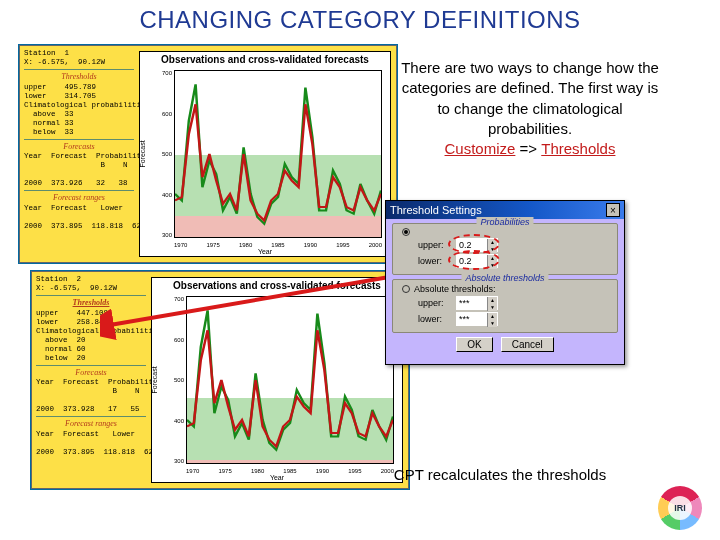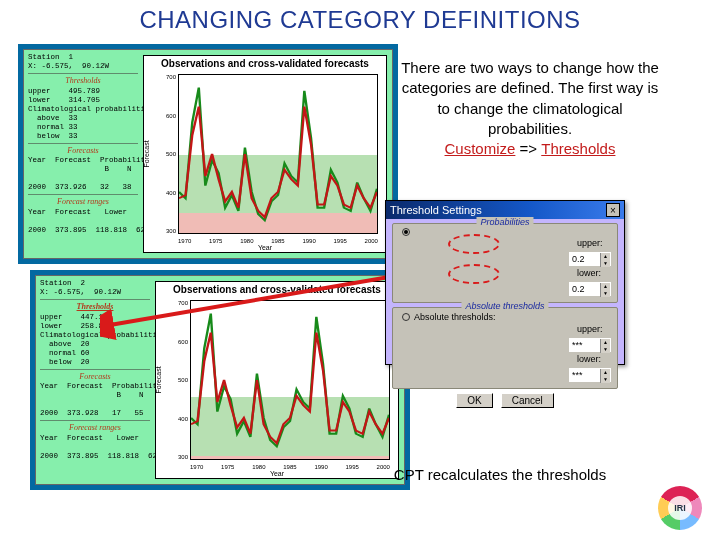--- a/index.html
+++ b/index.html
@@ -44,22 +44,22 @@
     top: 465px;
     width: 220px;
     text-align: center;
     font-size: 15px;
     line-height: 1.3;
   }
 
   
   .cpt-window {
     position: absolute;
-    background: #86efac;
-    border: 5px solid #0369a1;
+    background: #fde047;
+    border: 1px solid #0369a1;
     box-shadow: 0 0 0 1px #666 inset;
     display: flex;
     flex-direction: row;
   }
   .cpt-window.top {
     left: 18px;
     top: 44px;
     width: 380px;
     height: 220px;
   }
@@ -207,21 +207,21 @@
   }
   .radio {
     width:8px; height:8px; border-radius:50%; border:1px solid #333;
     display:inline-block; position:relative;
   }
   .radio.checked::after{
     content:""; width:4px; height:4px; background:#000; border-radius:50%;
     position:absolute; top:1px; left:1px;
   }
   .field-row {
-    display:flex; align-items:flex-end; gap:4px; margin-left:16px; margin-top:2px;flex-direction:column;
+    display:flex; align-items:center; gap:4px; margin-left:16px; margin-top:2px;
   }
   .spin {
     display:flex; align-items:stretch;
     border:1px solid #fff;
     background:#fff;
     box-shadow: inset 1px 1px 1px #888;
     height:14px;
   }
   .spin input {
     width:30px; border:none; font-size:9px; padding:0 2px;

